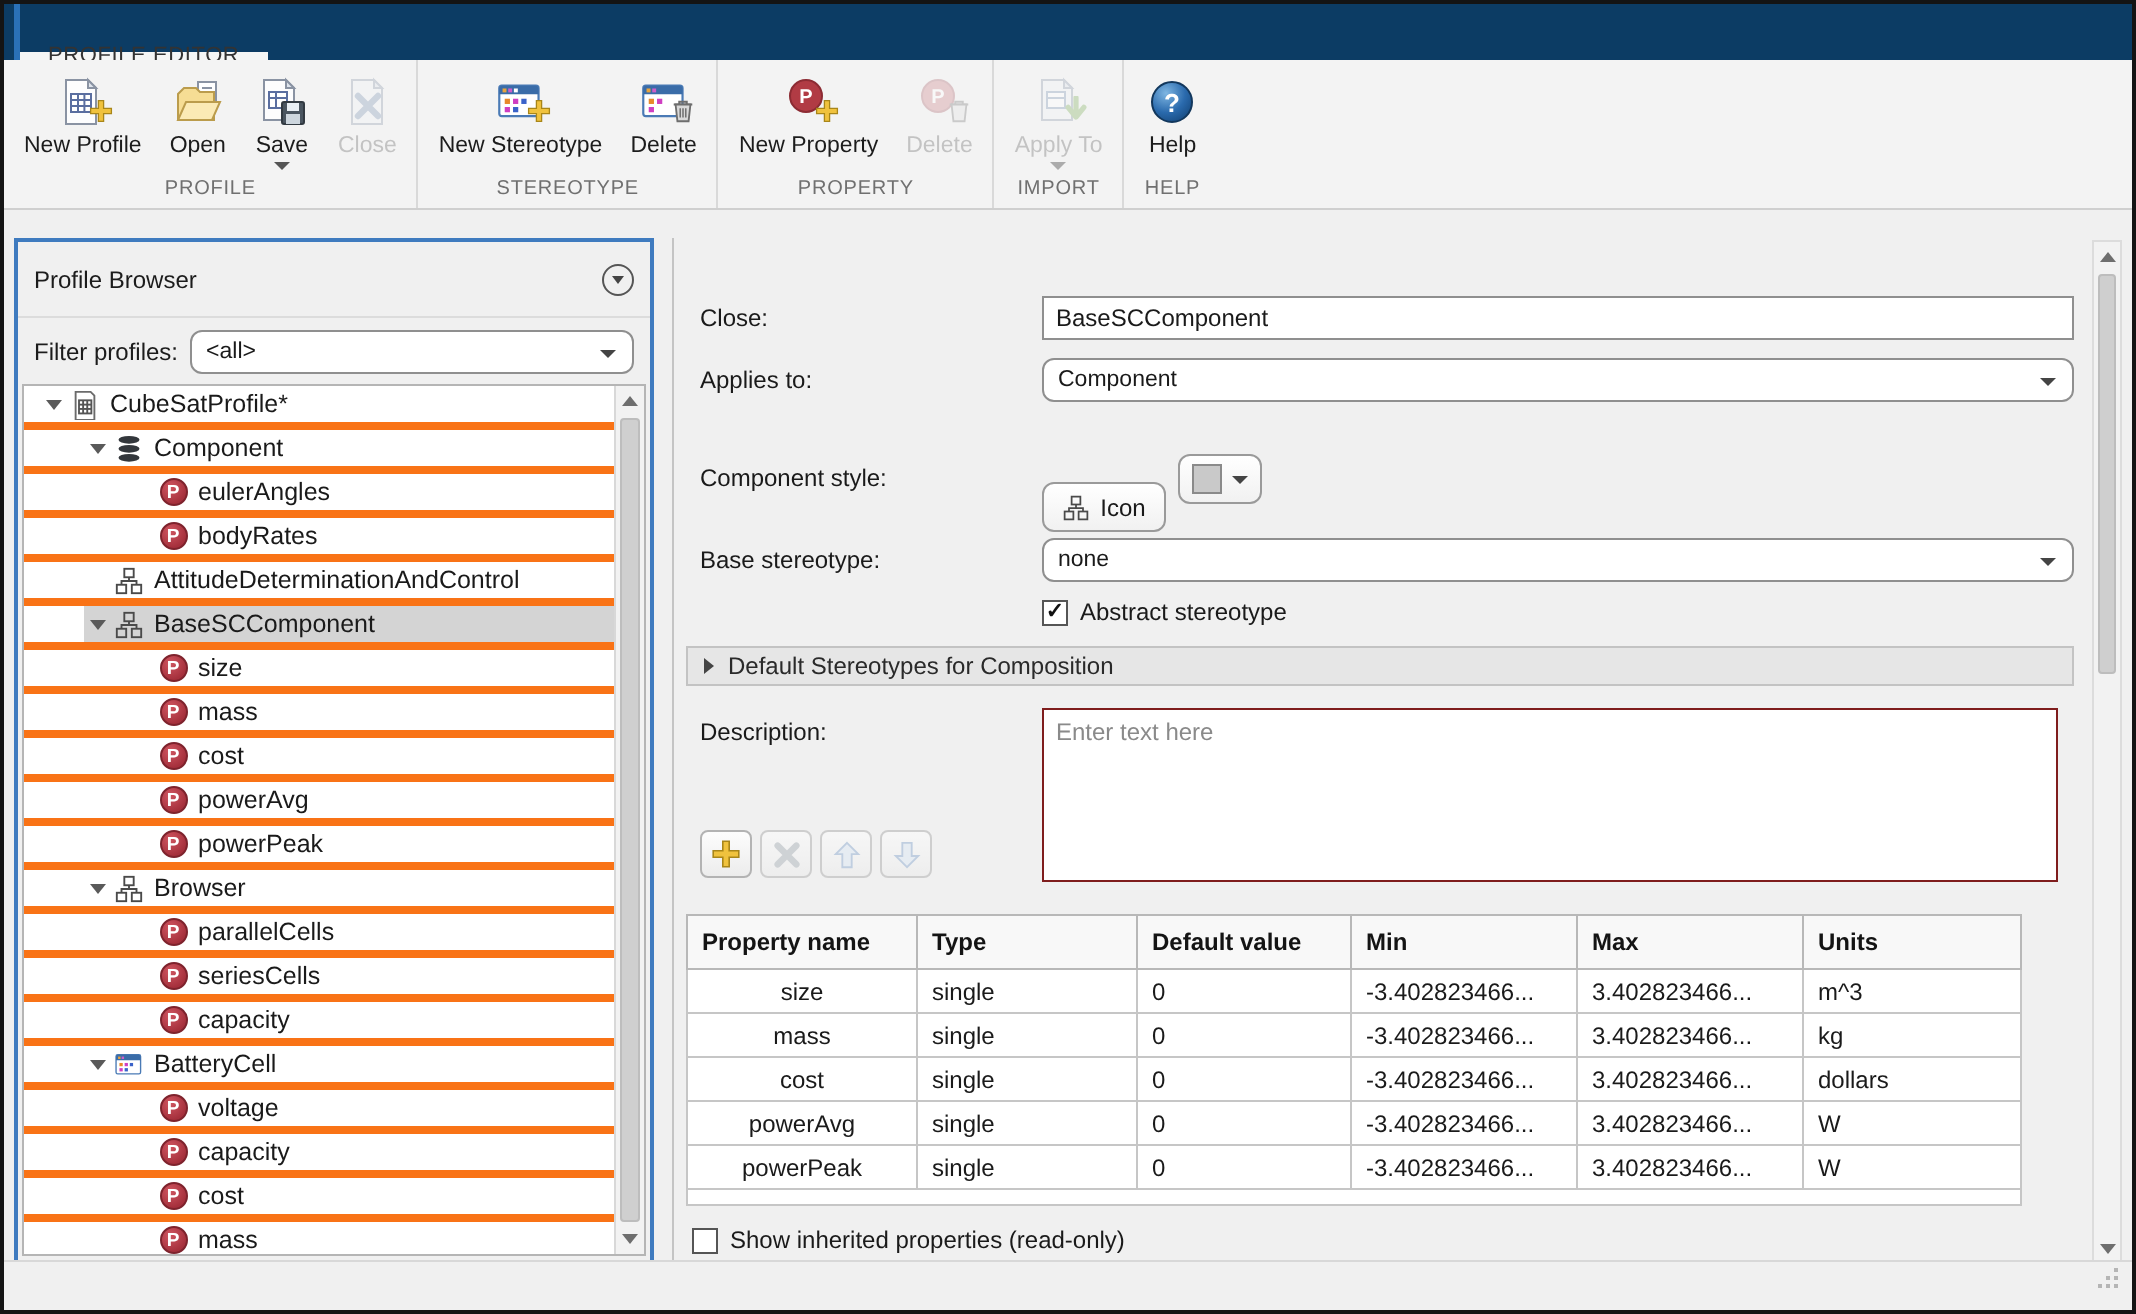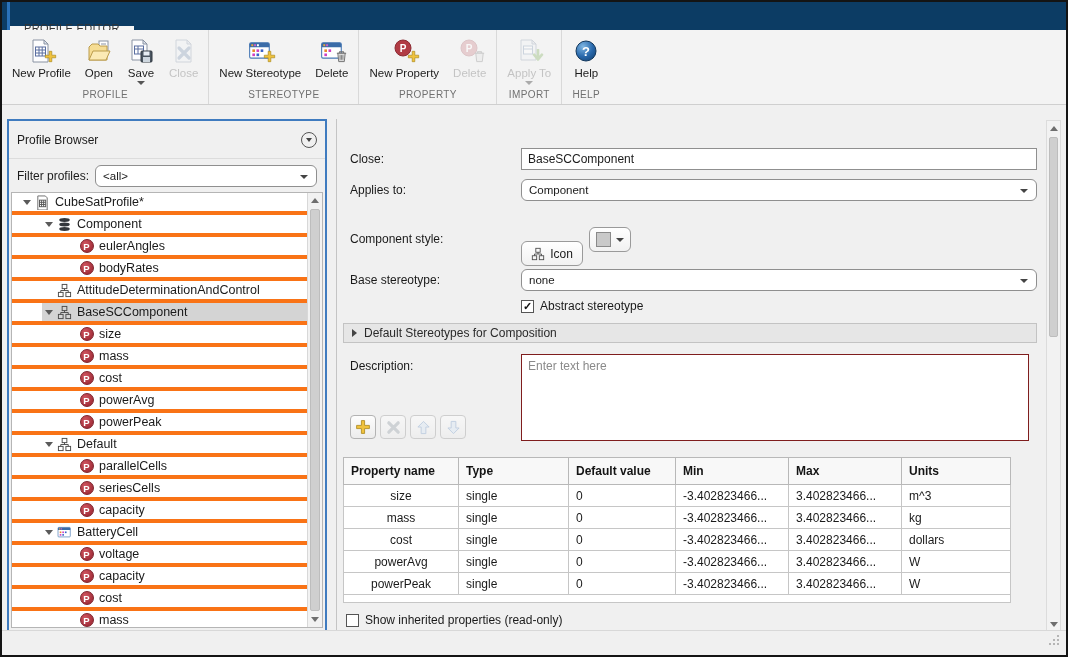--- a/index.html
+++ b/index.html
@@ -458,21 +458,21 @@
                 <span class="ticon">
                   <svg width="15" height="15" viewBox="0 0 16 16">
                     <g fill="none" stroke="#4a4a4a">
                       <rect x="5.5" y="1.5" width="5" height="4.5"></rect>
                       <rect x="1.5" y="10" width="5" height="4.5"></rect>
                       <rect x="9.5" y="10" width="5" height="4.5"></rect>
                       <path d="M8 6v2M4 10V8h8v2"></path>
                     </g>
                   </svg>
                 </span>
-                <span>Default</span>
+                <span>Browser</span>
               </span>
             </div>
             <div class="tree-row">
               <span style="width: 52px; flex: 0 0 auto;"></span>
               <span class="row-body">
                 <span class="arrow-slot"></span>
                 <span class="ticon">
                   <span class="pbadge">P</span>
                 </span>
                 <span>parallelCells</span>

